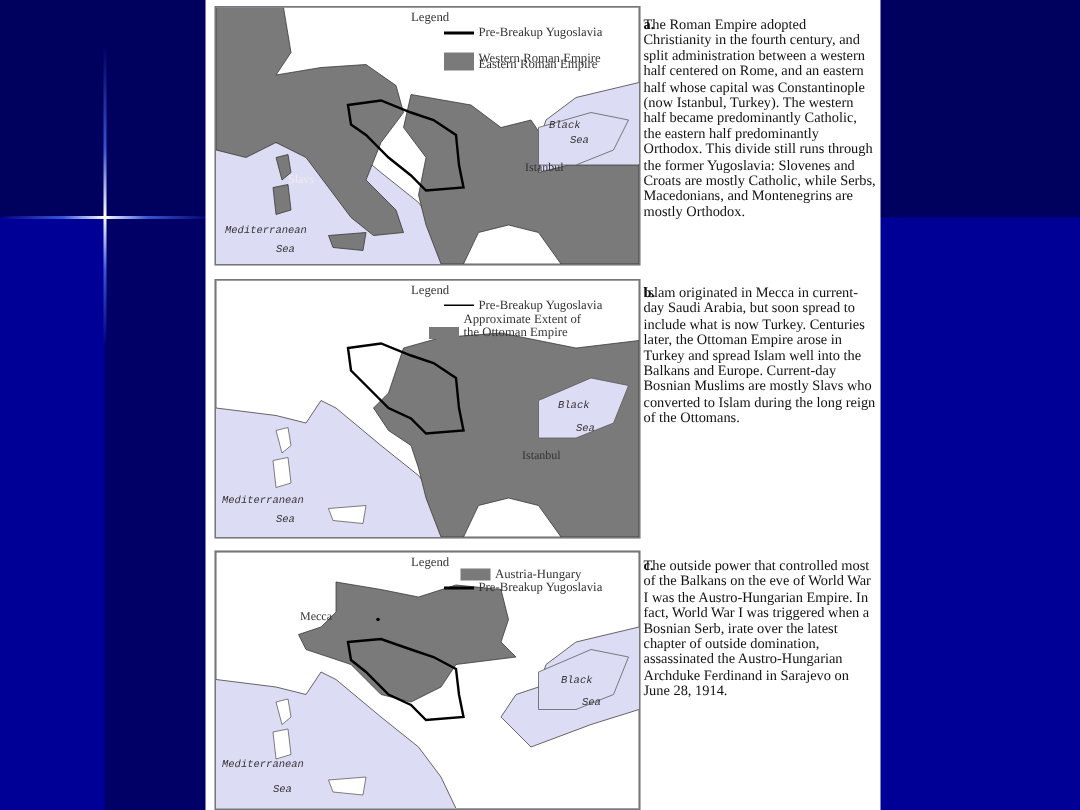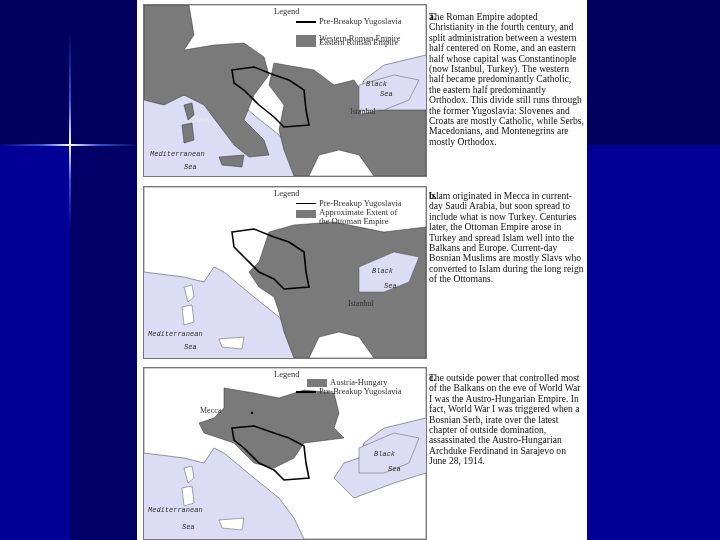--- a/index.html
+++ b/index.html
@@ -94,21 +94,21 @@
       <path d="M215,80 L250,65 L275,70 L265,95 L240,105 L215,105 Z" fill="#dcdcf5" stroke="#555" stroke-width="0.5"></path>
 
       <path d="M88,45 L110,42 L130,50 L145,55 L160,65 L162,85 L165,100 L140,102 L130,92 L115,85 L100,70 L90,60 Z" fill="none" stroke="#000" stroke-width="1.6"></path>
     </svg>
     <div class="legend" style="left:124px; top:2px; width:158px; height:40px;">
       <span class="title" style="left:4px; top:0;">Legend</span>
       <div class="legend-row" style="left:28px; top:10px;">
         <span class="line-swatch" style="height:1px;"></span>
         <span>Pre-Breakup Yugoslavia</span>
       </div>
-      <div class="legend-row" style="left:28px; top:19px; align-items:flex-start;">
+      <div class="legend-row" style="left:18px; top:19px; align-items:flex-end;">
         <span class="swatch" style="margin-top:2px;"></span>
         <span style="white-space:normal; width:80px;">Approximate Extent of the Ottoman Empire</span>
       </div>
     </div>
     <span class="map-label" style="left:204px; top:112px;">Istanbul</span>
     <span class="sea-label" style="left:228px; top:80px;">Black</span>
     <span class="sea-label" style="left:240px; top:95px;">Sea</span>
     <span class="sea-label" style="left:4px; top:143px;">Mediterranean</span>
     <span class="sea-label" style="left:40px; top:156px;">Sea</span>
   </div>

